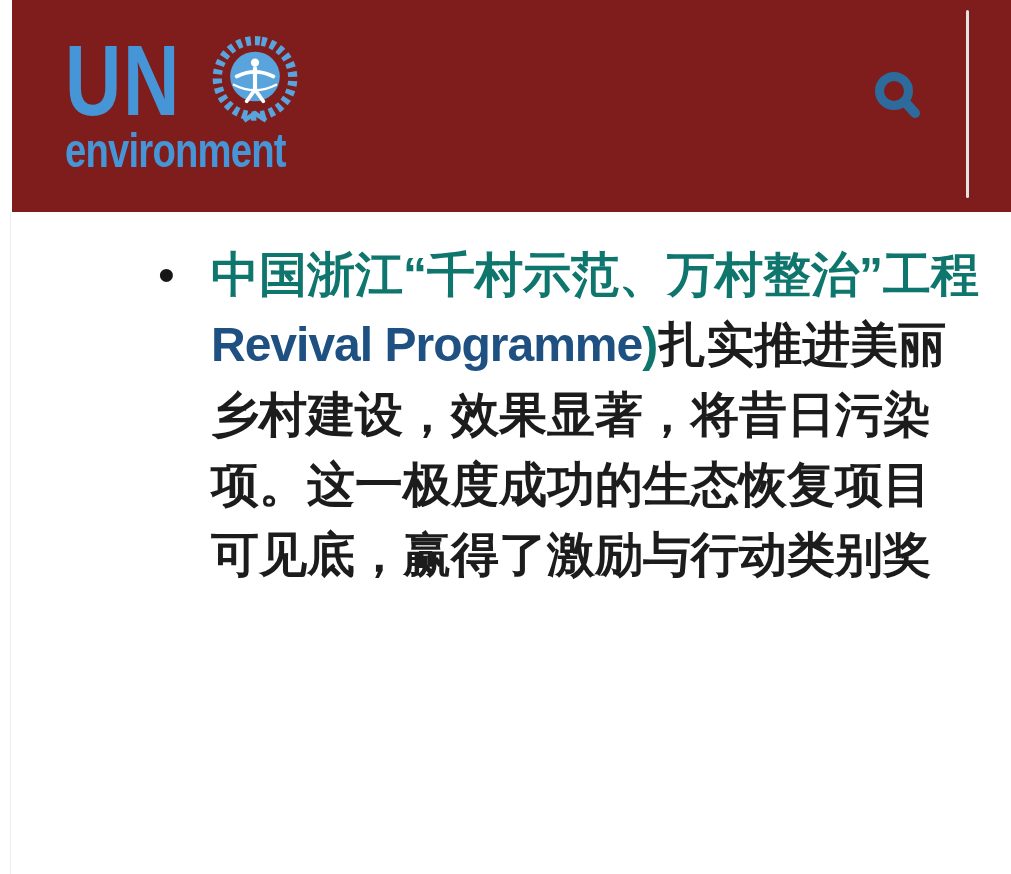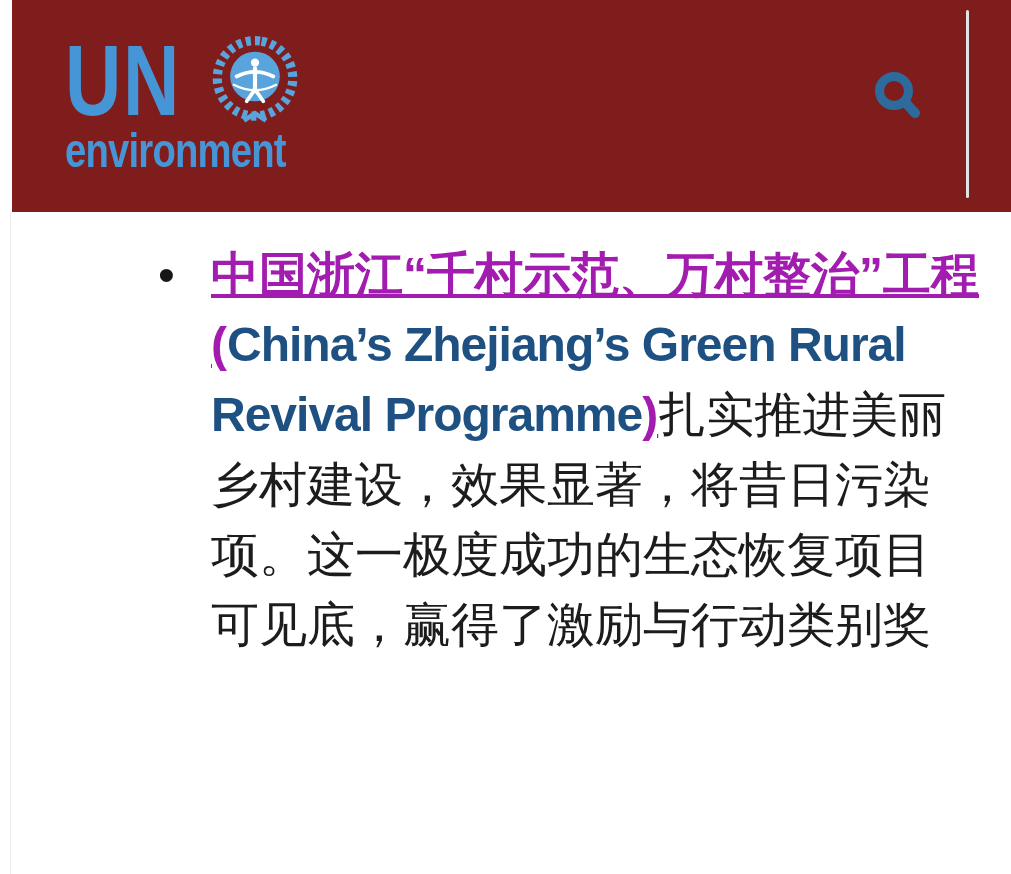--- a/index.html
+++ b/index.html
@@ -44,23 +44,23 @@
   }
   .bullet{
     position:absolute;left:147px;top:28px;
     font-size:48px;line-height:70px;color:#161616;
   }
   .lines{
     position:absolute;left:200px;top:28px;right:0;
     font-size:48px;line-height:70px;
   }
   .tline{white-space:nowrap;height:70px;}
-  .seg-bold{font-weight:700;color:#a21caf;text-decoration:underline;}
+  .seg-bold{font-weight:700;color:#0f766e;}
   .seg-link{font-weight:700;color:var(--link);letter-spacing:-1px;cursor:pointer;}
-  .seg-normal{font-weight:400;color:#1c1c1c;}
+  .seg-normal{font-weight:700;color:#1c1c1c;}
 </style>
 </head>
 <body>
 
 <div class="page" style="--accent: #4695d6; --emblem: #5aa4dd; --link: #1e5182; --search: #2d6b9c; --divider: #e3e3e3;">
 
   <header class="header">
 
     <a class="logo">
       <span class="logo-un">UN</span>
@@ -100,21 +100,20 @@
     </button>
 
     <div class="header-divider"></div>
   </header>
 
   <main class="content">
     <div>
       <span class="bullet">•</span>
       <div class="lines" id="lines">
           <div class="tline"><span class="seg-bold">中国浙江“千村示范、万村整治”工程</span></div>
-          <div class="tline"><span class="seg-bold">(</span><span class="seg-link">China’s Zhejiang’s Green Rural</span></div>
           <div class="tline"><span class="seg-link">Revival Programme</span><span class="seg-bold">)</span><span class="seg-normal">扎实推进美丽</span></div>
           <div class="tline"><span class="seg-normal">乡村建设，效果显著，将昔日污染</span></div>
           <div class="tline"><span class="seg-normal">项。这一极度成功的生态恢复项目</span></div>
           <div class="tline"><span class="seg-normal">可见底，赢得了激励与行动类别奖</span></div>
         </div>
     </div>
   </main>
 
 </div>
 

